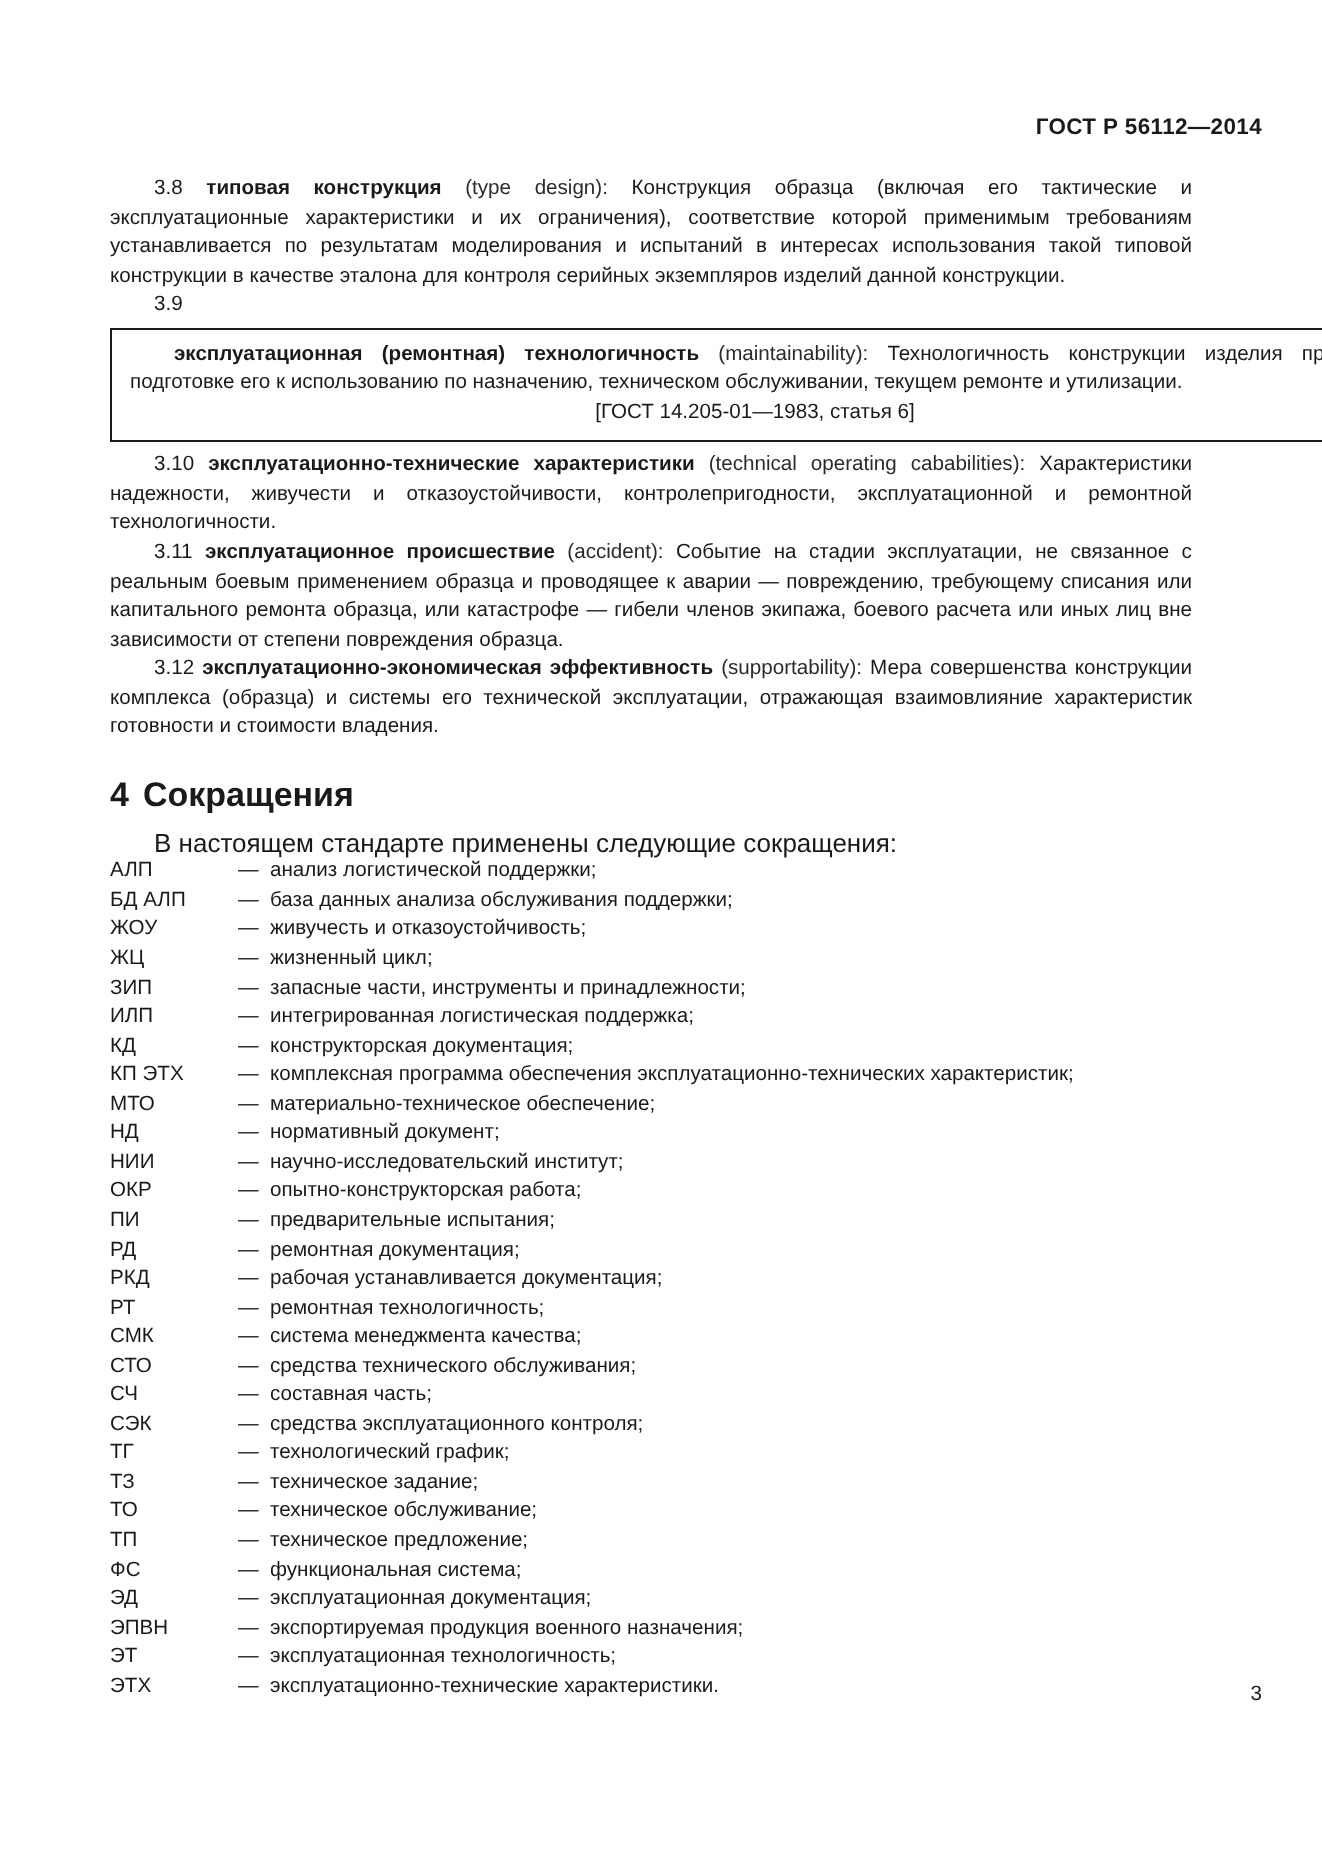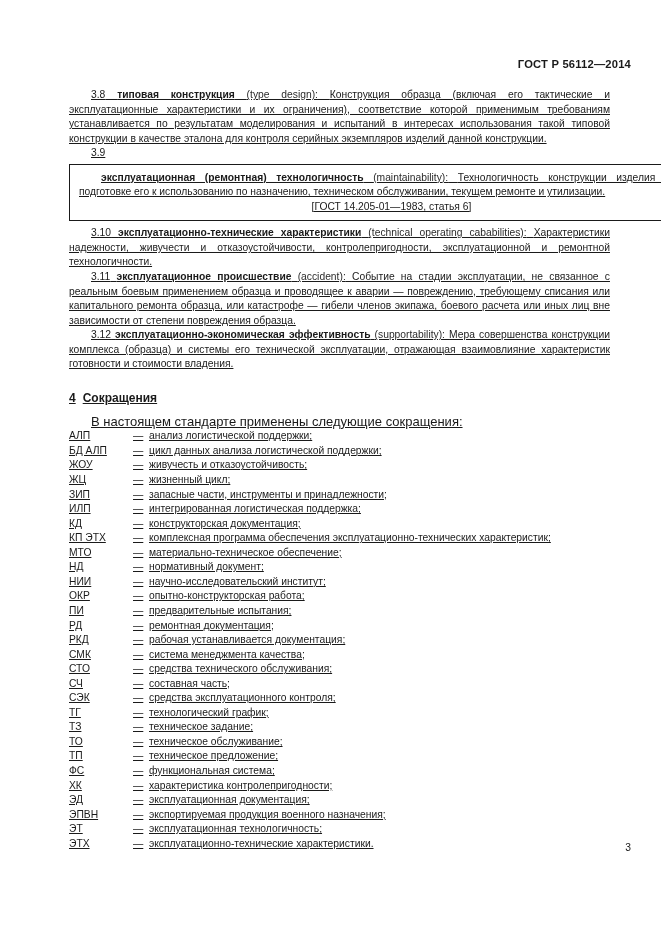--- a/index.html
+++ b/index.html
@@ -30,24 +30,23 @@
     right: 66px;
     font-size: 11.2px;
     font-weight: bold;
     letter-spacing: 0.2px;
     white-space: nowrap;
   }
 
   
   .content {
     position: absolute;
-    left: 69px;
+    left: 55px;
     top: 88px;
     width: 541px;
-    text-decoration: underline;
   }
 
   p.para {
     margin: 0;
     font-size: 10.3px;
     line-height: 14.55px;
     text-align: justify;
     text-indent: 22px;
     hyphens: manual;
   }
@@ -86,21 +85,21 @@
     text-align: center;
     text-indent: 22px;
   }
 
   .gap-sm { height: 5px; }
   .gap-md { height: 9px; }
 
   
   h2.section-title {
     margin: 0;
-    font-size: 12px;
+    font-size: 17px;
     font-weight: bold;
     line-height: 16px;
   }
   h2.section-title .num { margin-right: 7px; }
 
   
   .abbr-intro {
     margin: 0;
     font-size: 13px;
     line-height: 14.55px;
@@ -177,21 +176,21 @@
     <table class="abbr">
       <tbody>
           <tr>
             <td class="abbr-key">АЛП</td>
             <td class="abbr-dash">—</td>
             <td class="abbr-def">анализ логистической поддержки;</td>
           </tr>
           <tr>
             <td class="abbr-key">БД АЛП</td>
             <td class="abbr-dash">—</td>
-            <td class="abbr-def">цикл данных анализа логистической поддержки;</td>
+            <td class="abbr-def">база данных анализа обслуживания поддержки;</td>
           </tr>
           <tr>
             <td class="abbr-key">ЖОУ</td>
             <td class="abbr-dash">—</td>
             <td class="abbr-def">живучесть и отказоустойчивость;</td>
           </tr>
           <tr>
             <td class="abbr-key">ЖЦ</td>
             <td class="abbr-dash">—</td>
             <td class="abbr-def">жизненный цикл;</td>
@@ -245,20 +244,25 @@
             <td class="abbr-key">РД</td>
             <td class="abbr-dash">—</td>
             <td class="abbr-def">ремонтная документация;</td>
           </tr>
           <tr>
             <td class="abbr-key">РКД</td>
             <td class="abbr-dash">—</td>
             <td class="abbr-def">рабочая устанавливается документация;</td>
           </tr>
           <tr>
+            <td class="abbr-key">РТ</td>
+            <td class="abbr-dash">—</td>
+            <td class="abbr-def">ремонтная технологичность;</td>
+          </tr>
+          <tr>
             <td class="abbr-key">СМК</td>
             <td class="abbr-dash">—</td>
             <td class="abbr-def">система менеджмента качества;</td>
           </tr>
           <tr>
             <td class="abbr-key">СТО</td>
             <td class="abbr-dash">—</td>
             <td class="abbr-def">средства технического обслуживания;</td>
           </tr>
           <tr>
@@ -288,25 +292,20 @@
           </tr>
           <tr>
             <td class="abbr-key">ТП</td>
             <td class="abbr-dash">—</td>
             <td class="abbr-def">техническое предложение;</td>
           </tr>
           <tr>
             <td class="abbr-key">ФС</td>
             <td class="abbr-dash">—</td>
             <td class="abbr-def">функциональная система;</td>
-          </tr>
-          <tr>
-            <td class="abbr-key">ХК</td>
-            <td class="abbr-dash">—</td>
-            <td class="abbr-def">характеристика контролепригодности;</td>
           </tr>
           <tr>
             <td class="abbr-key">ЭД</td>
             <td class="abbr-dash">—</td>
             <td class="abbr-def">эксплуатационная документация;</td>
           </tr>
           <tr>
             <td class="abbr-key">ЭПВН</td>
             <td class="abbr-dash">—</td>
             <td class="abbr-def">экспортируемая продукция военного назначения;</td>

